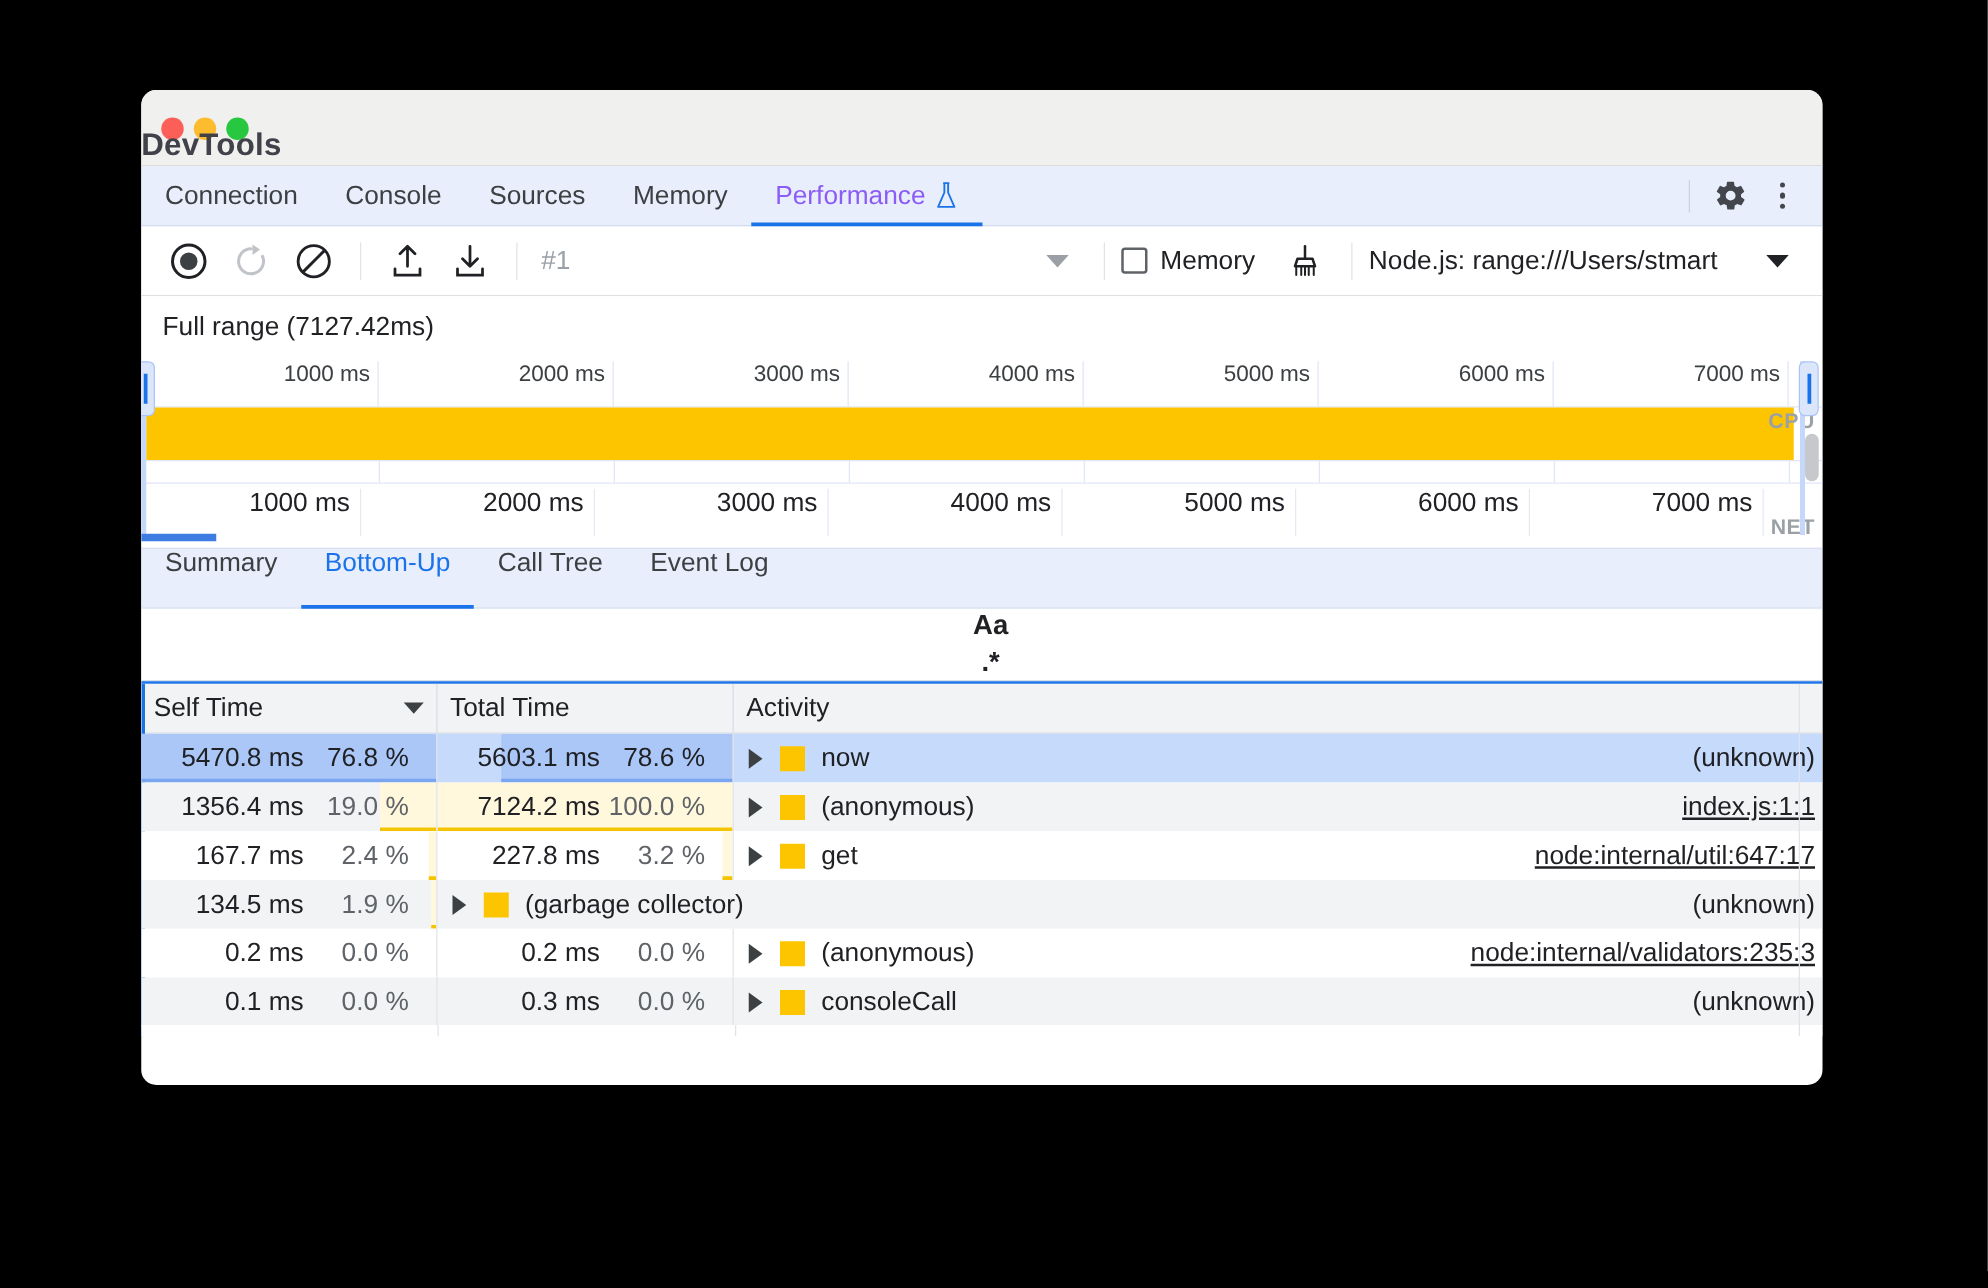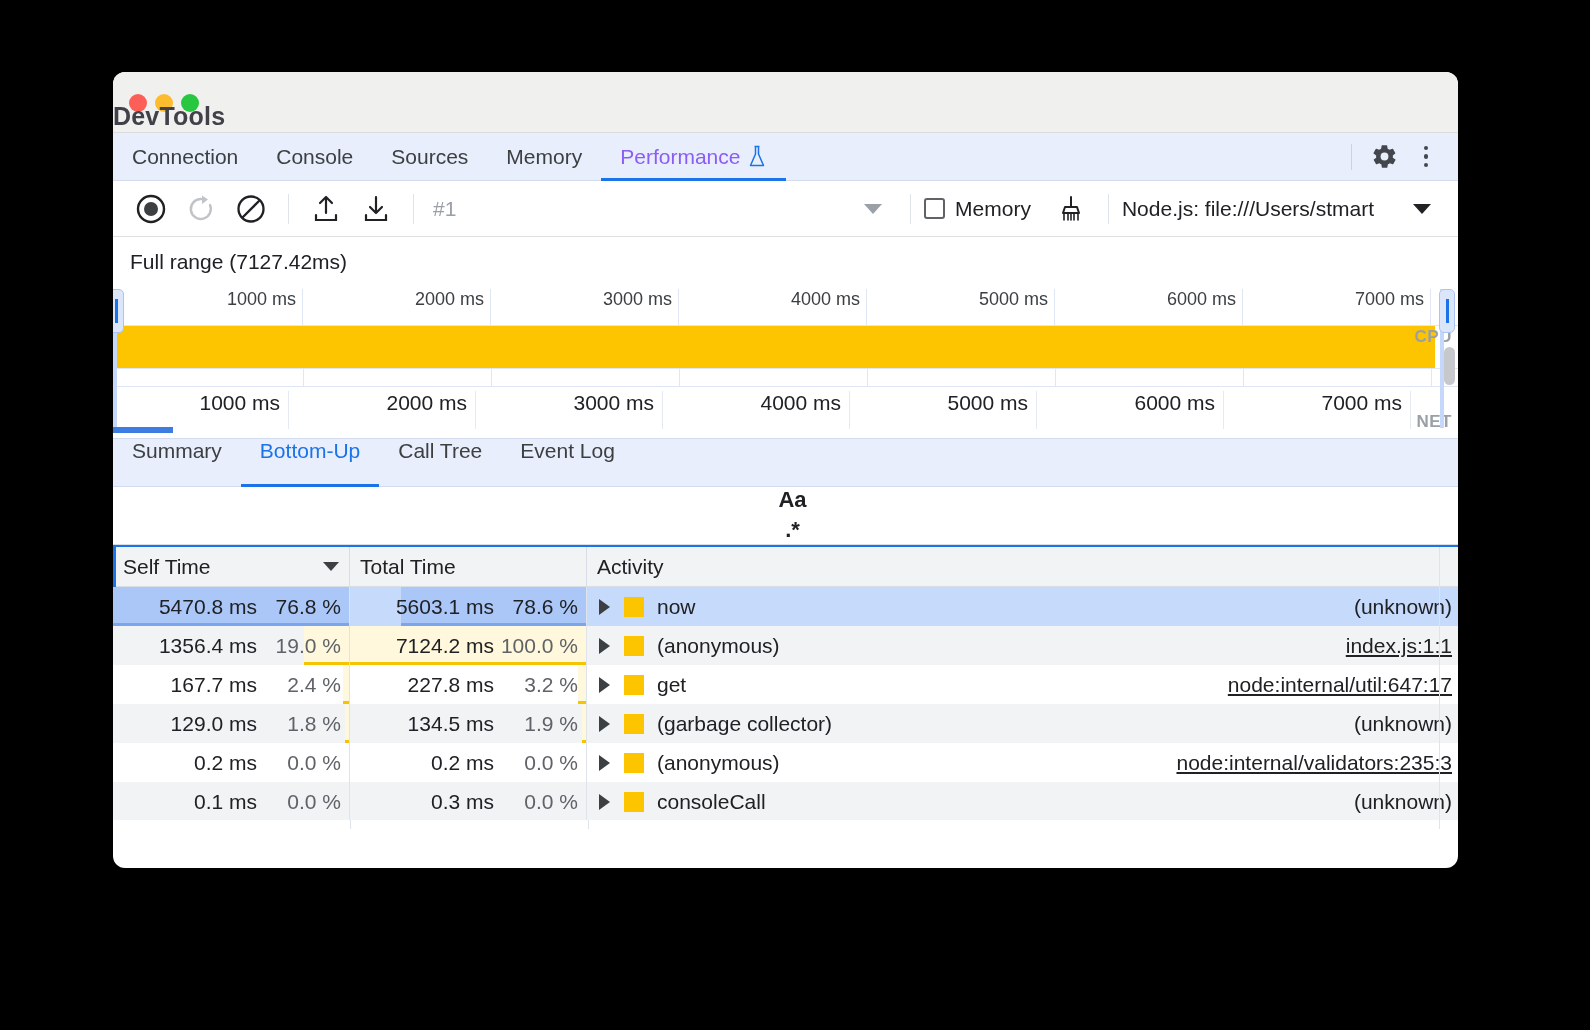--- a/index.html
+++ b/index.html
@@ -239,21 +239,21 @@
     display: flex; align-items: center;
     border-right: 1px solid #dfe3ea;
     overflow: hidden;
   }
   .bar {
     position: absolute; right: 0; top: 0; bottom: 0;
     background: #fff8dc;
     border-bottom: 3px solid #f5c400;
   }
   .row.selected .bar { background: #aac7f8; border-bottom-color: #7aa5ef; }
-  .cell .txt { position: relative; display: flex; align-items: center; width: 100%; padding-right: 8px; }
+  .cell .txt { position: relative; display: flex; align-items: center; width: 100%; padding-right: 22px; }
   .ms { flex: 1; text-align: right; color: #202124; }
   .pct { width: 84px; text-align: right; color: #5f6368; }
   .row.selected .ms, .row.selected .pct { color: #202124; }
   .cell-act { flex: 1; display: flex; align-items: center; padding-left: 12px; border-right: none; }
   .disc {
     width: 0; height: 0;
     border-top: 8px solid transparent; border-bottom: 8px solid transparent;
     border-left: 11px solid #3c4043;
     margin-right: 14px;
   }
@@ -364,21 +364,21 @@
       <span id="memory-label">Memory</span>
     </span>
     <span class="tb-icon" style="margin-left:14px">
       <svg width="28" height="30" viewBox="0 0 28 30">
         <path d="M14 3v10" stroke="#202124" stroke-width="2" stroke-linecap="round"></path>
         <path d="M8 13h12l2 6H6z" fill="none" stroke="#202124" stroke-width="2" stroke-linejoin="round"></path>
         <path d="M7 20v6M11 20v6M17 20v6M21 20v6M14 20v6" stroke="#202124" stroke-width="1.6" stroke-linecap="round"></path>
       </svg>
     </span>
     <span class="tb-sep"></span>
-    <span id="target-label">Node.js: file:///Users/stmart</span>
+    <span id="target-label">Node.js: range:///Users/stmart</span>
     <span class="tb-icon" style="margin-left:22px; margin-right:12px">
       <span class="caret dark"></span>
     </span>
   </div>
 
   <div id="overview">
     <div id="range-title">Full range (7127.42ms)</div>
 
     <div id="ov-top-ruler">
       <div class="tick" style="left:10px">1000 ms</div>
@@ -543,27 +543,20 @@
       </div>
       <div class="cell-act">
         <span class="disc"></span>
         <span class="swatch"></span>
         <span class="act-name">get</span>
         <span class="act-url">node:internal/util:647:17</span>
       </div>
     </div>
 
     <div class="row even">
-      <div class="cell col-self">
-        <div class="bar" style="width:1.8%"></div>
-        <div class="txt">
-          <span class="ms">129.0 ms</span>
-          <span class="pct">1.8 %</span>
-        </div>
-      </div>
       <div class="cell col-total">
         <div class="bar" style="width:1.9%"></div>
         <div class="txt">
           <span class="ms">134.5 ms</span>
           <span class="pct">1.9 %</span>
         </div>
       </div>
       <div class="cell-act">
         <span class="disc"></span>
         <span class="swatch"></span>

